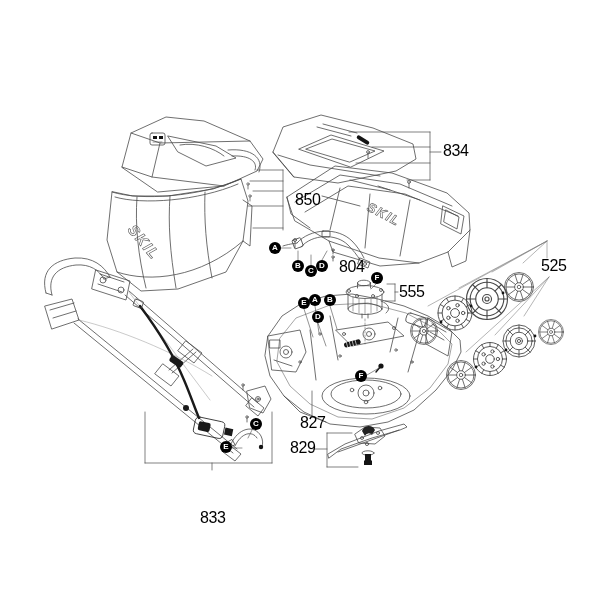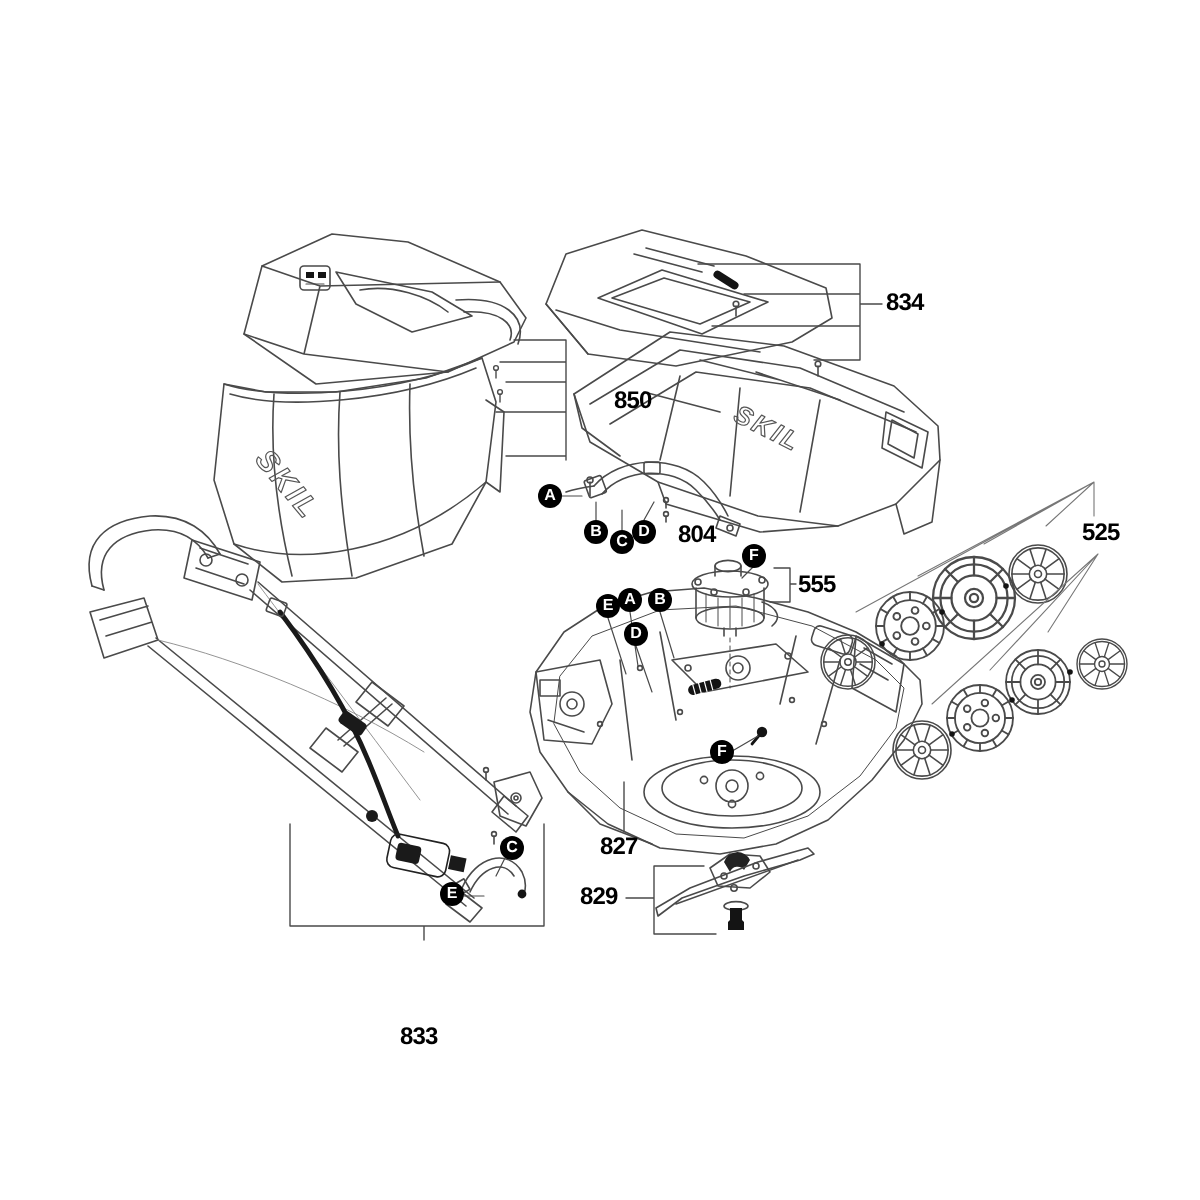--- a/index.html
+++ b/index.html
@@ -1,19 +1,19 @@
 <!DOCTYPE html>
 <html><head>
 <meta charset="utf-8">
 <style>
   html,body{margin:0;padding:0;background:#fff;}
   #stage{position:relative;width:600px;height:600px;background:#fff;overflow:hidden;
          font-family:"Liberation Sans",sans-serif;}
   #art{position:absolute;left:0;top:0;}
-  .plabel{position:absolute;font-weight:bold;font-size:12px;letter-spacing:-0.4px;
+  .plabel{position:absolute;font-weight:normal;font-size:16px;letter-spacing:-0.4px;
           color:#000;line-height:14px;white-space:nowrap;}
   .badge{position:absolute;width:12px;height:12px;border-radius:50%;background:#000;
          color:#fff;font-size:8px;font-weight:bold;line-height:12px;text-align:center;}
   .skil-text{font-weight:bold;font-style:italic;letter-spacing:1.5px;}
 </style>
 </head>
 <body>
 
 <div id="stage">
 
@@ -255,21 +255,21 @@
         <circle cx="243" cy="385" r="1.2"></circle>
           <path d="M243,386 V390"></path>
         <circle cx="247" cy="417" r="1.2"></circle>
           <path d="M247,418 V422"></path>
         <path d="M145,463 H272 M145,463 V412 M272,463 V412 M212,463 V470" stroke-width="0.7"></path>
       </g>
     </g>
   </svg>
 
   <div class="plabel" style="left:443px;top:144px;">834</div>
-  <div class="plabel" style="left:295px;top:193px;margin-left:12px;">850</div>
+  <div class="plabel" style="left:295px;top:193px;">850</div>
   <div class="plabel" style="left:339px;top:260px;">804</div>
   <div class="plabel" style="left:399px;top:285px;">555</div>
   <div class="plabel" style="left:541px;top:259px;">525</div>
   <div class="plabel" style="left:300px;top:416px;">827</div>
   <div class="plabel" style="left:290px;top:441px;">829</div>
   <div class="plabel" style="left:200px;top:466px;margin-top:45px;">833</div>
 
   <div class="badge" style="left:269px;top:242px;">A</div>
   <div class="badge" style="left:292px;top:260px;">B</div>
   <div class="badge" style="left:305px;top:265px;">C</div>

